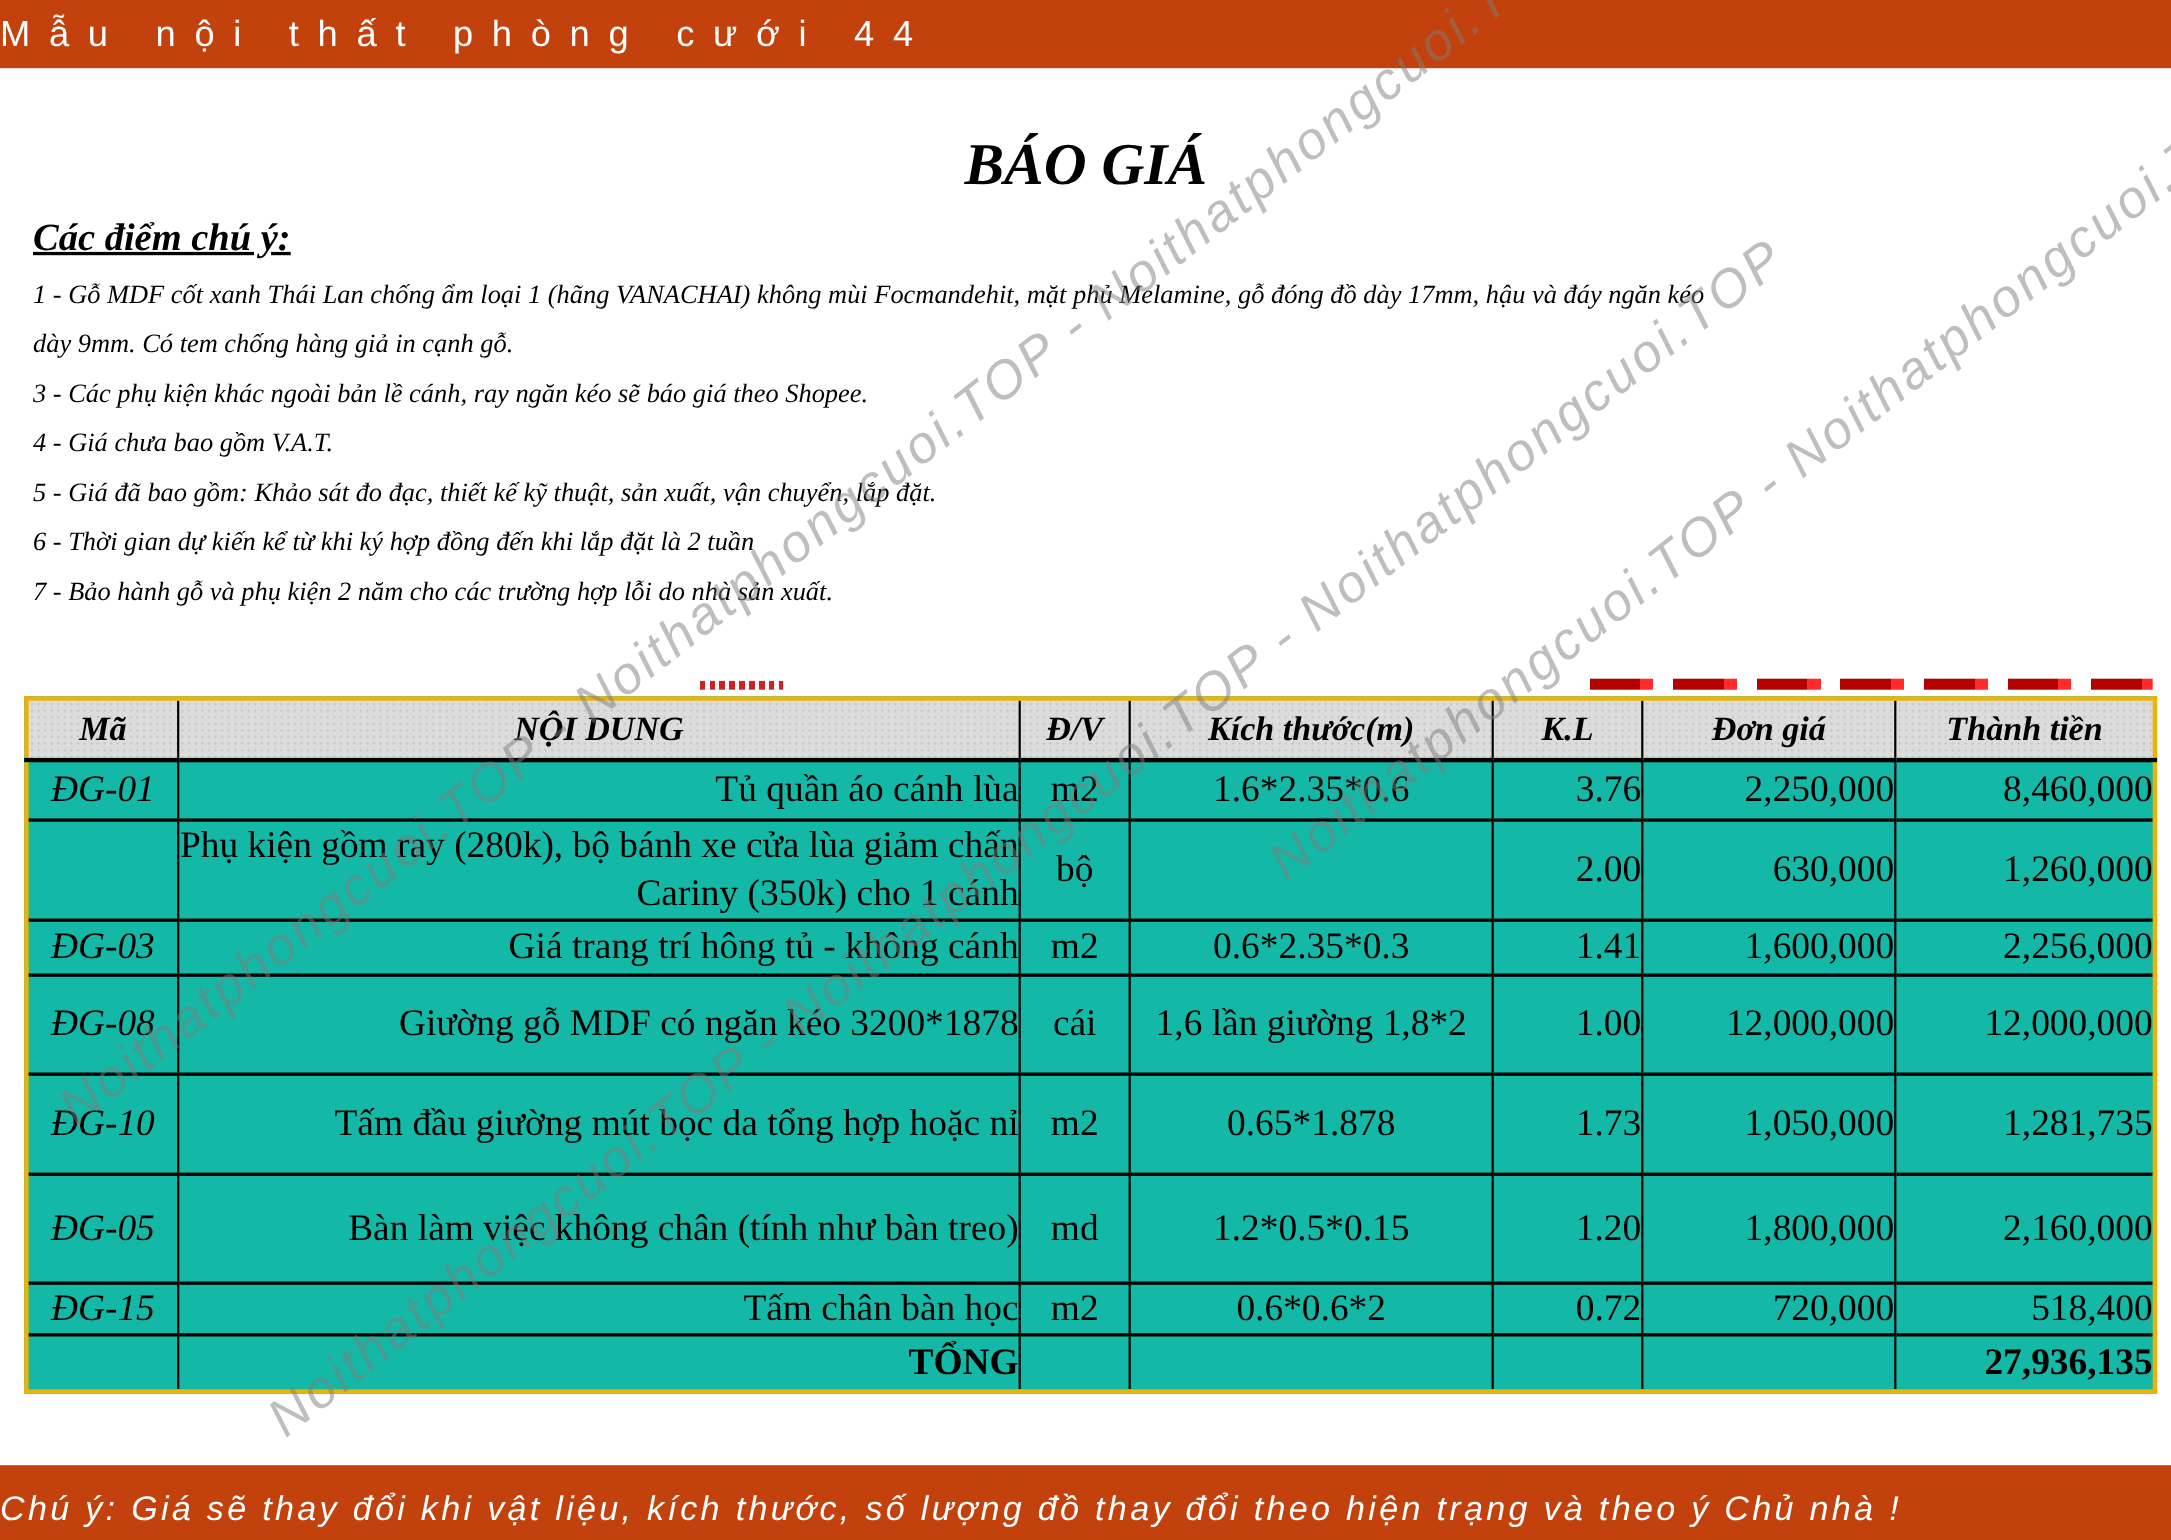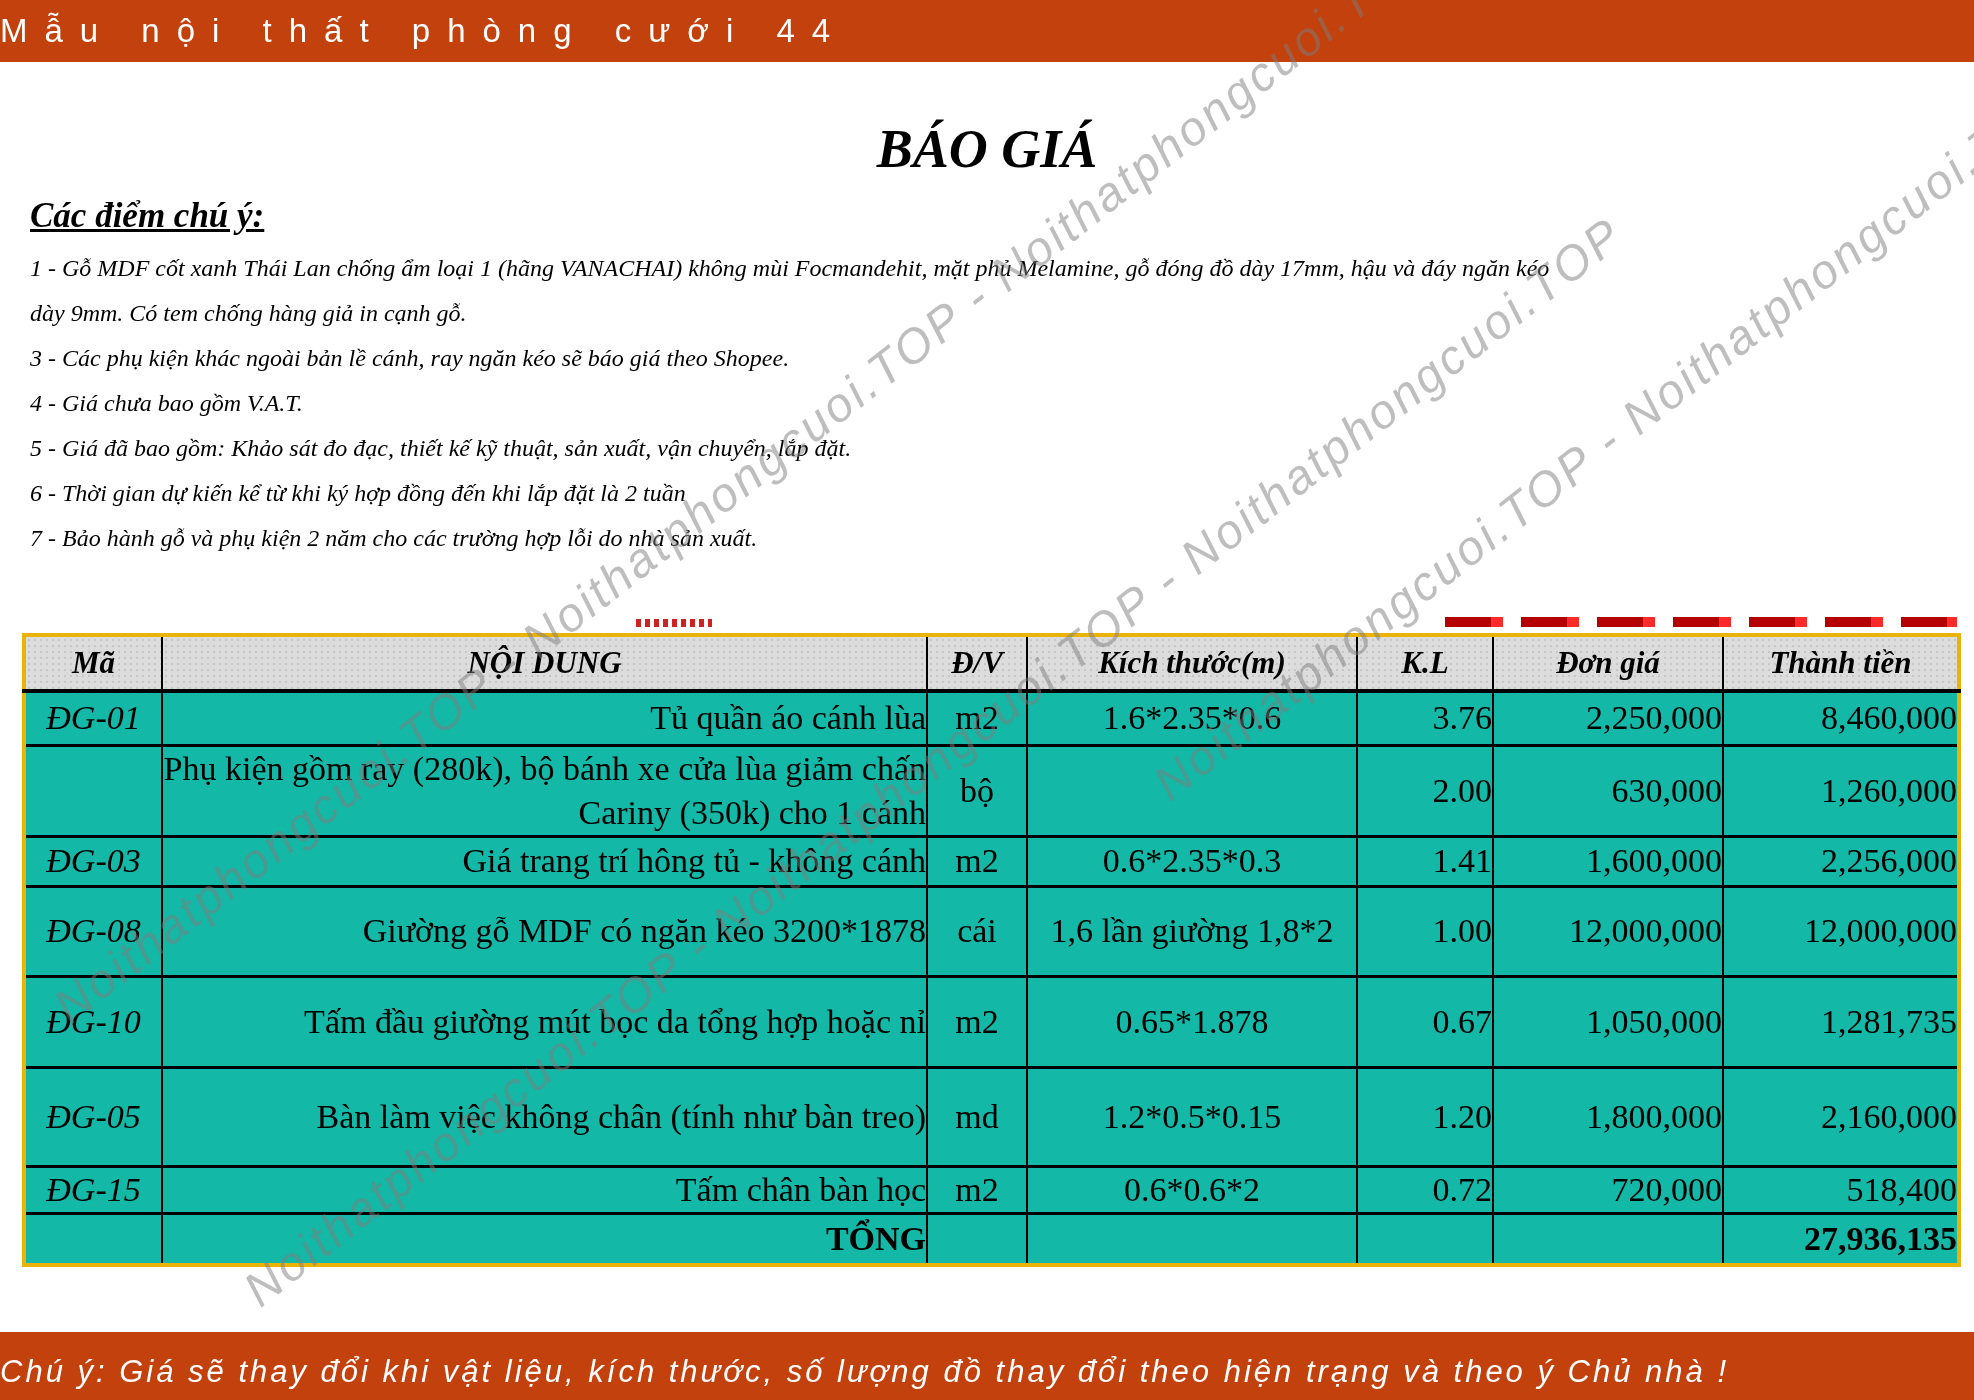--- a/index.html
+++ b/index.html
@@ -146,21 +146,21 @@
         <td class="col-kich">1,6 lần giường 1,8*2</td>
         <td class="col-kl">1.00</td>
         <td class="col-dongia">12,000,000</td>
         <td class="col-thanhtien">12,000,000</td>
       </tr>
       <tr style="height: 91px;">
         <td class="col-ma">ĐG-10</td>
         <td class="col-noidung">Tấm đầu giường mút bọc da tổng hợp hoặc nỉ</td>
         <td class="col-dv">m2</td>
         <td class="col-kich">0.65*1.878</td>
-        <td class="col-kl">0.67</td>
+        <td class="col-kl">1.73</td>
         <td class="col-dongia">1,050,000</td>
         <td class="col-thanhtien">1,281,735</td>
       </tr>
       <tr style="height: 99px;">
         <td class="col-ma">ĐG-05</td>
         <td class="col-noidung">Bàn làm việc không chân (tính như bàn treo)</td>
         <td class="col-dv">md</td>
         <td class="col-kich">1.2*0.5*0.15</td>
         <td class="col-kl">1.20</td>
         <td class="col-dongia">1,800,000</td>

